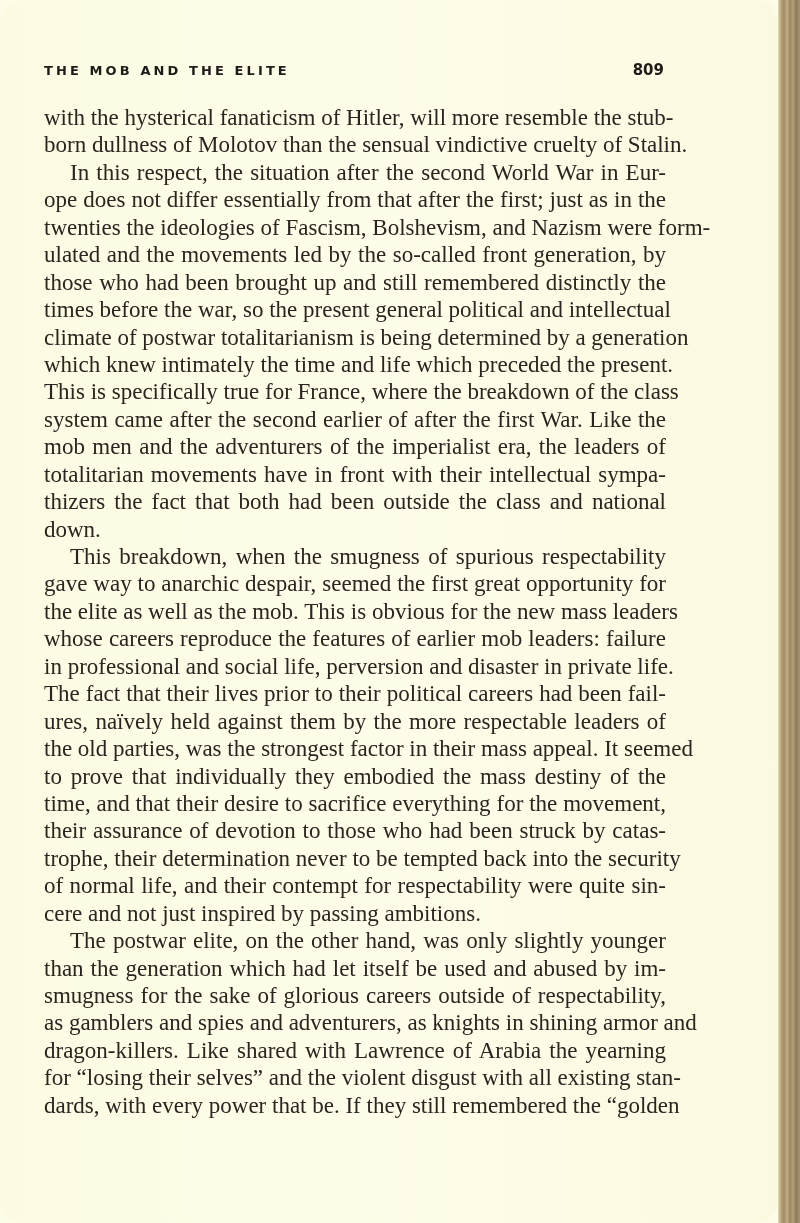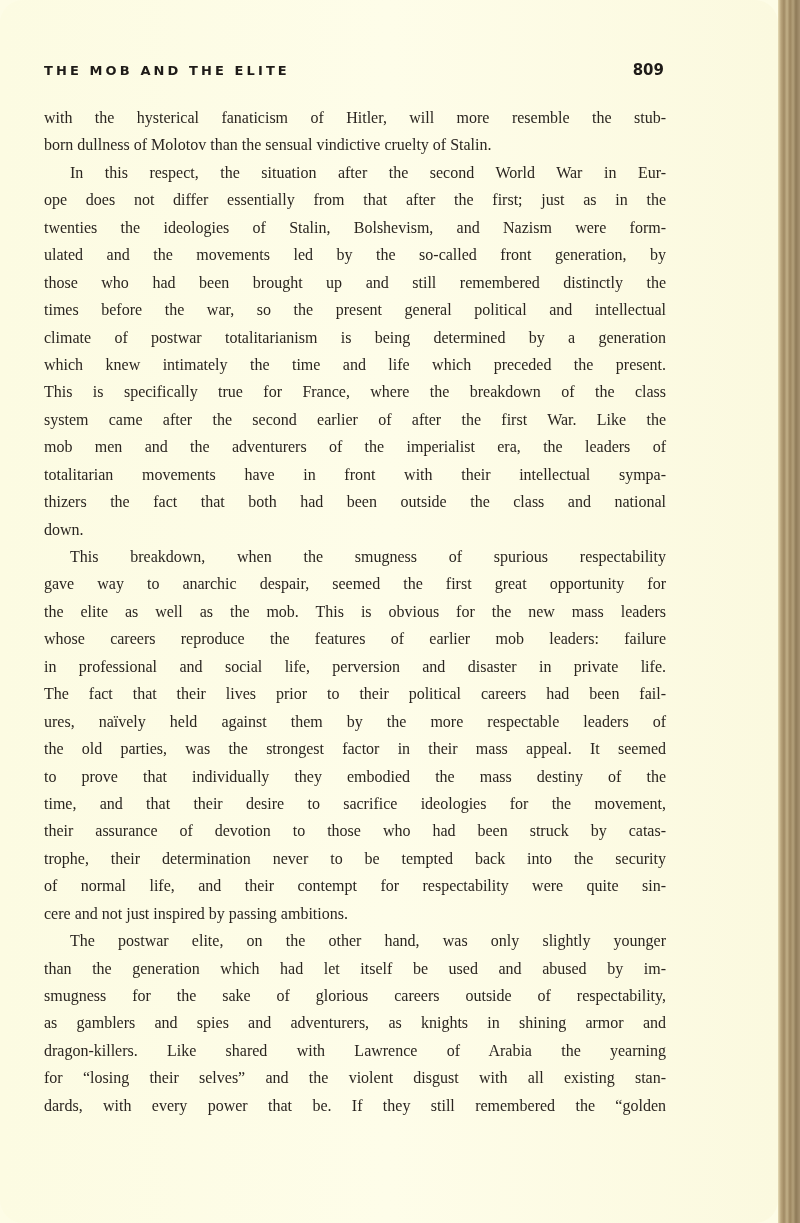--- a/index.html
+++ b/index.html
@@ -24,61 +24,61 @@
     display: flex; justify-content: space-between; align-items: baseline;
     font-family: "DejaVu Sans", "Liberation Sans", sans-serif;
     font-weight: bold; font-size: 13px; letter-spacing: 3.1px; color: #1e1b18;
   }
   .running-head .folio { letter-spacing: 0; font-size: 15px; }
   .body-text {
     position: absolute; left: 44px; top: 104px; width: 622px;
   }
   .line {
     display: block; height: 27.45px; line-height: 27.45px;
-    font-size: 16px; white-space: nowrap;
+    font-size: 23px; white-space: nowrap;
     text-align: justify; text-align-last: justify;
   }
   .line.indent { padding-left: 26px; }
   .line.last { text-align-last: left; }
 </style>
 </head>
 <body>
 
 <div class="page">
   <div class="running-head">
     <span>THE MOB AND THE ELITE</span>
     <span class="folio">809</span>
   </div>
   <div class="body-text" id="body-text">
       <span class="line">with the hysterical fanaticism of Hitler, will more resemble the stub-</span>
       <span class="line last">born dullness of Molotov than the sensual vindictive cruelty of Stalin.</span>
       <span class="line indent">In this respect, the situation after the second World War in Eur-</span>
       <span class="line">ope does not differ essentially from that after the first; just as in the</span>
-      <span class="line">twenties the ideologies of Stalin, Bolshevism, and Nazism were form-</span>
+      <span class="line">twenties the ideologies of Fascism, Bolshevism, and Nazism were form-</span>
       <span class="line">ulated and the movements led by the so-called front generation, by</span>
       <span class="line">those who had been brought up and still remembered distinctly the</span>
       <span class="line">times before the war, so the present general political and intellectual</span>
       <span class="line">climate of postwar totalitarianism is being determined by a generation</span>
       <span class="line">which knew intimately the time and life which preceded the present.</span>
       <span class="line">This is specifically true for France, where the breakdown of the class</span>
       <span class="line">system came after the second earlier of after the first War. Like the</span>
       <span class="line">mob men and the adventurers of the imperialist era, the leaders of</span>
       <span class="line">totalitarian movements have in front with their intellectual sympa-</span>
       <span class="line">thizers the fact that both had been outside the class and national</span>
       <span class="line last">down.</span>
       <span class="line indent">This breakdown, when the smugness of spurious respectability</span>
       <span class="line">gave way to anarchic despair, seemed the first great opportunity for</span>
       <span class="line">the elite as well as the mob. This is obvious for the new mass leaders</span>
       <span class="line">whose careers reproduce the features of earlier mob leaders: failure</span>
       <span class="line">in professional and social life, perversion and disaster in private life.</span>
       <span class="line">The fact that their lives prior to their political careers had been fail-</span>
       <span class="line">ures, naïvely held against them by the more respectable leaders of</span>
       <span class="line">the old parties, was the strongest factor in their mass appeal. It seemed</span>
       <span class="line">to prove that individually they embodied the mass destiny of the</span>
-      <span class="line">time, and that their desire to sacrifice ideologies for the movement,</span>
+      <span class="line">time, and that their desire to sacrifice everything for the movement,</span>
       <span class="line">their assurance of devotion to those who had been struck by catas-</span>
       <span class="line">trophe, their determination never to be tempted back into the security</span>
       <span class="line">of normal life, and their contempt for respectability were quite sin-</span>
       <span class="line last">cere and not just inspired by passing ambitions.</span>
       <span class="line indent">The postwar elite, on the other hand, was only slightly younger</span>
       <span class="line">than the generation which had let itself be used and abused by im-</span>
       <span class="line">smugness for the sake of glorious careers outside of respectability,</span>
       <span class="line">as gamblers and spies and adventurers, as knights in shining armor and</span>
       <span class="line">dragon-killers. Like shared with Lawrence of Arabia the yearning</span>
       <span class="line">for “losing their selves” and the violent disgust with all existing stan-</span>

